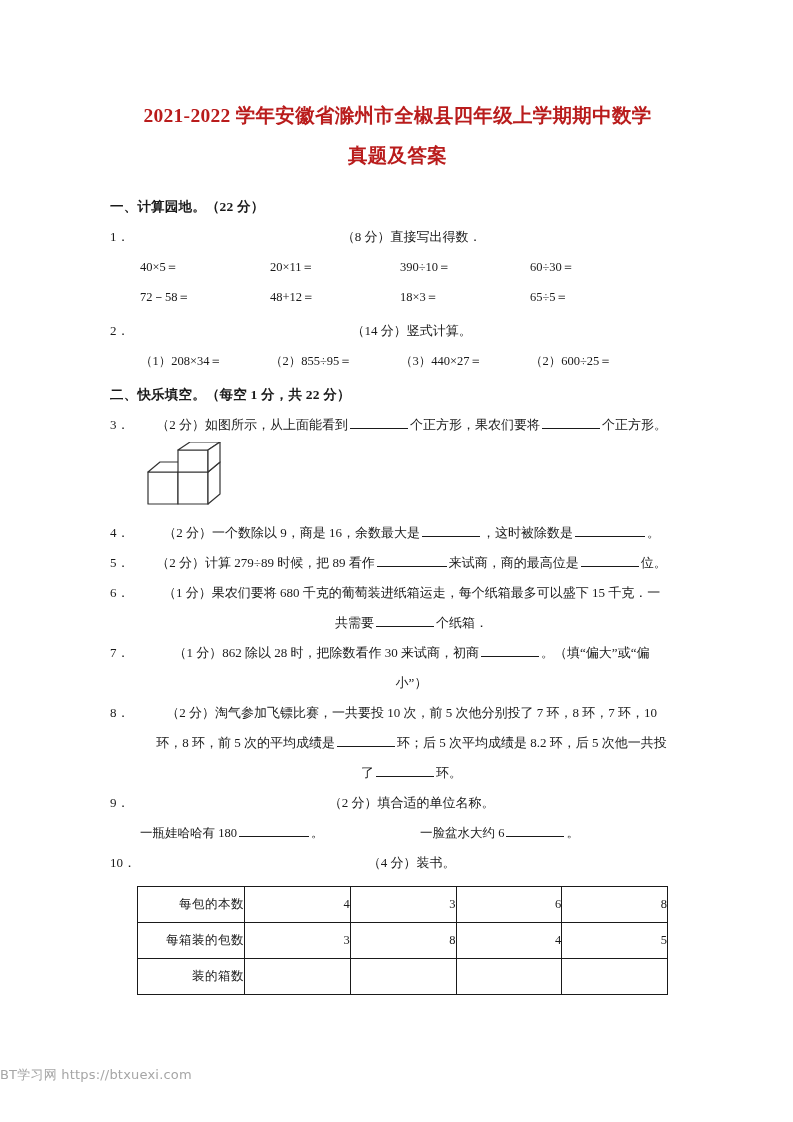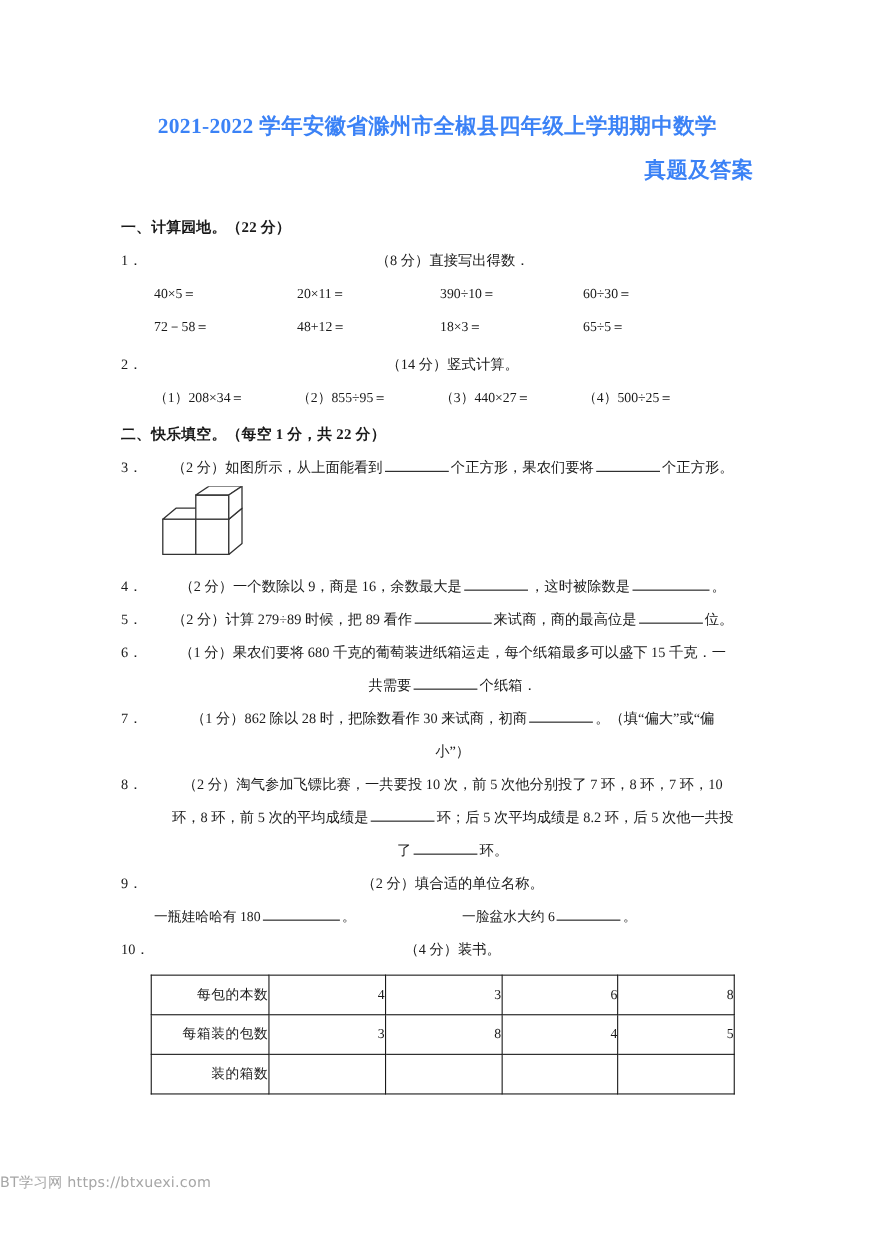--- a/index.html
+++ b/index.html
@@ -27,23 +27,23 @@
   }
 
   
   .doc-title {
     text-align: center;
     font-size: 19.5px;
     font-weight: bold;
     line-height: 40px;
     letter-spacing: 0.3px;
     margin: 0 0 16px 0;
-    color: #3b82f6;
-  }
-  .doc-title .line2 { display: block; text-align: right; }
+    color: #b91c1c;
+  }
+  .doc-title .line2 { display: block; }
 
   
   .section-head {
     font-weight: bold;
     font-size: 13.5px;
     line-height: 30px;
     margin-top: 4px;
     letter-spacing: 0.2px;
   }
 
@@ -151,21 +151,21 @@
     </div>
     <div class="sub-line">
       <span class="cell w-calc">72－58＝</span><span class="cell w-calc">48+12＝</span><span class="cell w-calc">18×3＝</span><span class="cell">65÷5＝</span>
     </div>
 
     <div class="q" style="margin-top:4px;">
       <span class="qnum">2．</span>
       <span class="qbody">（14 分）竖式计算。</span>
     </div>
     <div class="sub-line">
-      <span class="cell w-vert">（1）208×34＝</span><span class="cell w-vert">（2）855÷95＝</span><span class="cell w-vert">（3）440×27＝</span><span class="cell">（4）500÷25＝</span>
+      <span class="cell w-vert">（1）208×34＝</span><span class="cell w-vert">（2）855÷95＝</span><span class="cell w-vert">（3）440×27＝</span><span class="cell">（2）600÷25＝</span>
     </div>
 
     <div class="section-head">二、快乐填空。（每空 1 分，共 22 分）</div>
 
     <div class="q">
       <span class="qnum">3．</span>
       <span class="qbody"><span>（2 分）如图所示，从上面能看到</span><span class="blank m"></span><span>个正方形，果农们要将</span><span class="blank m"></span><span>个正方形。</span></span>
     </div>
 
     <div class="cube-fig">

